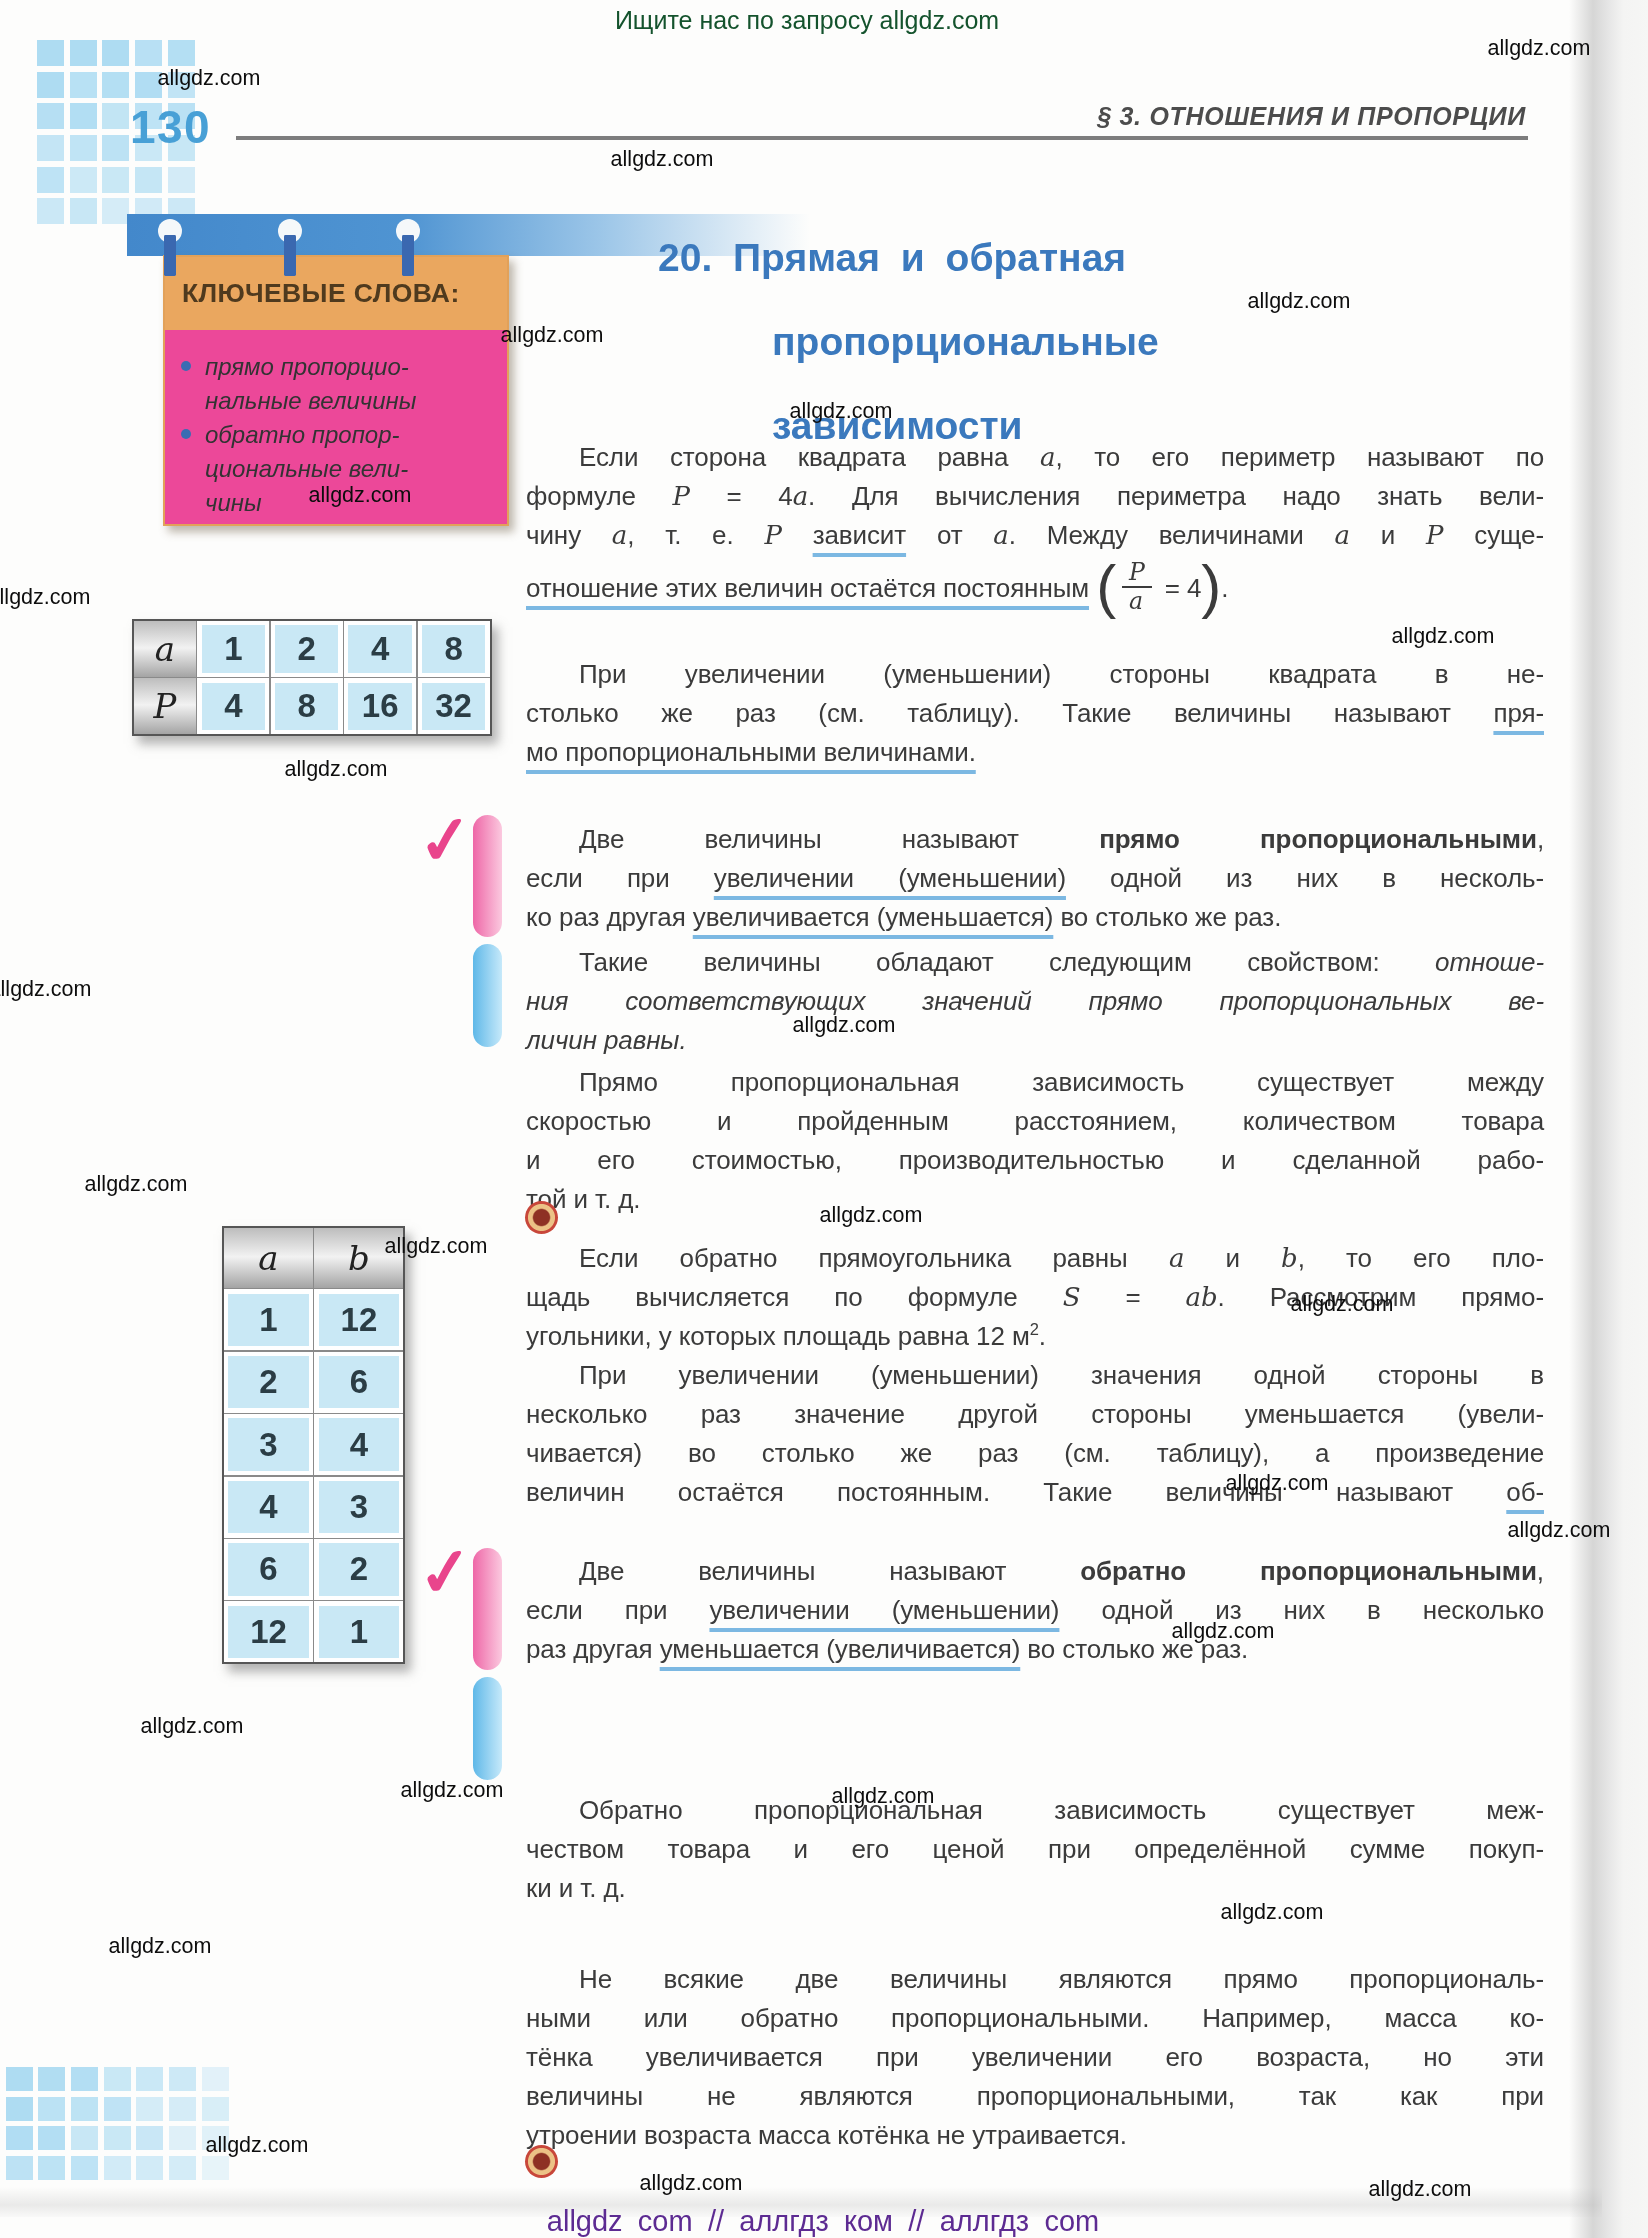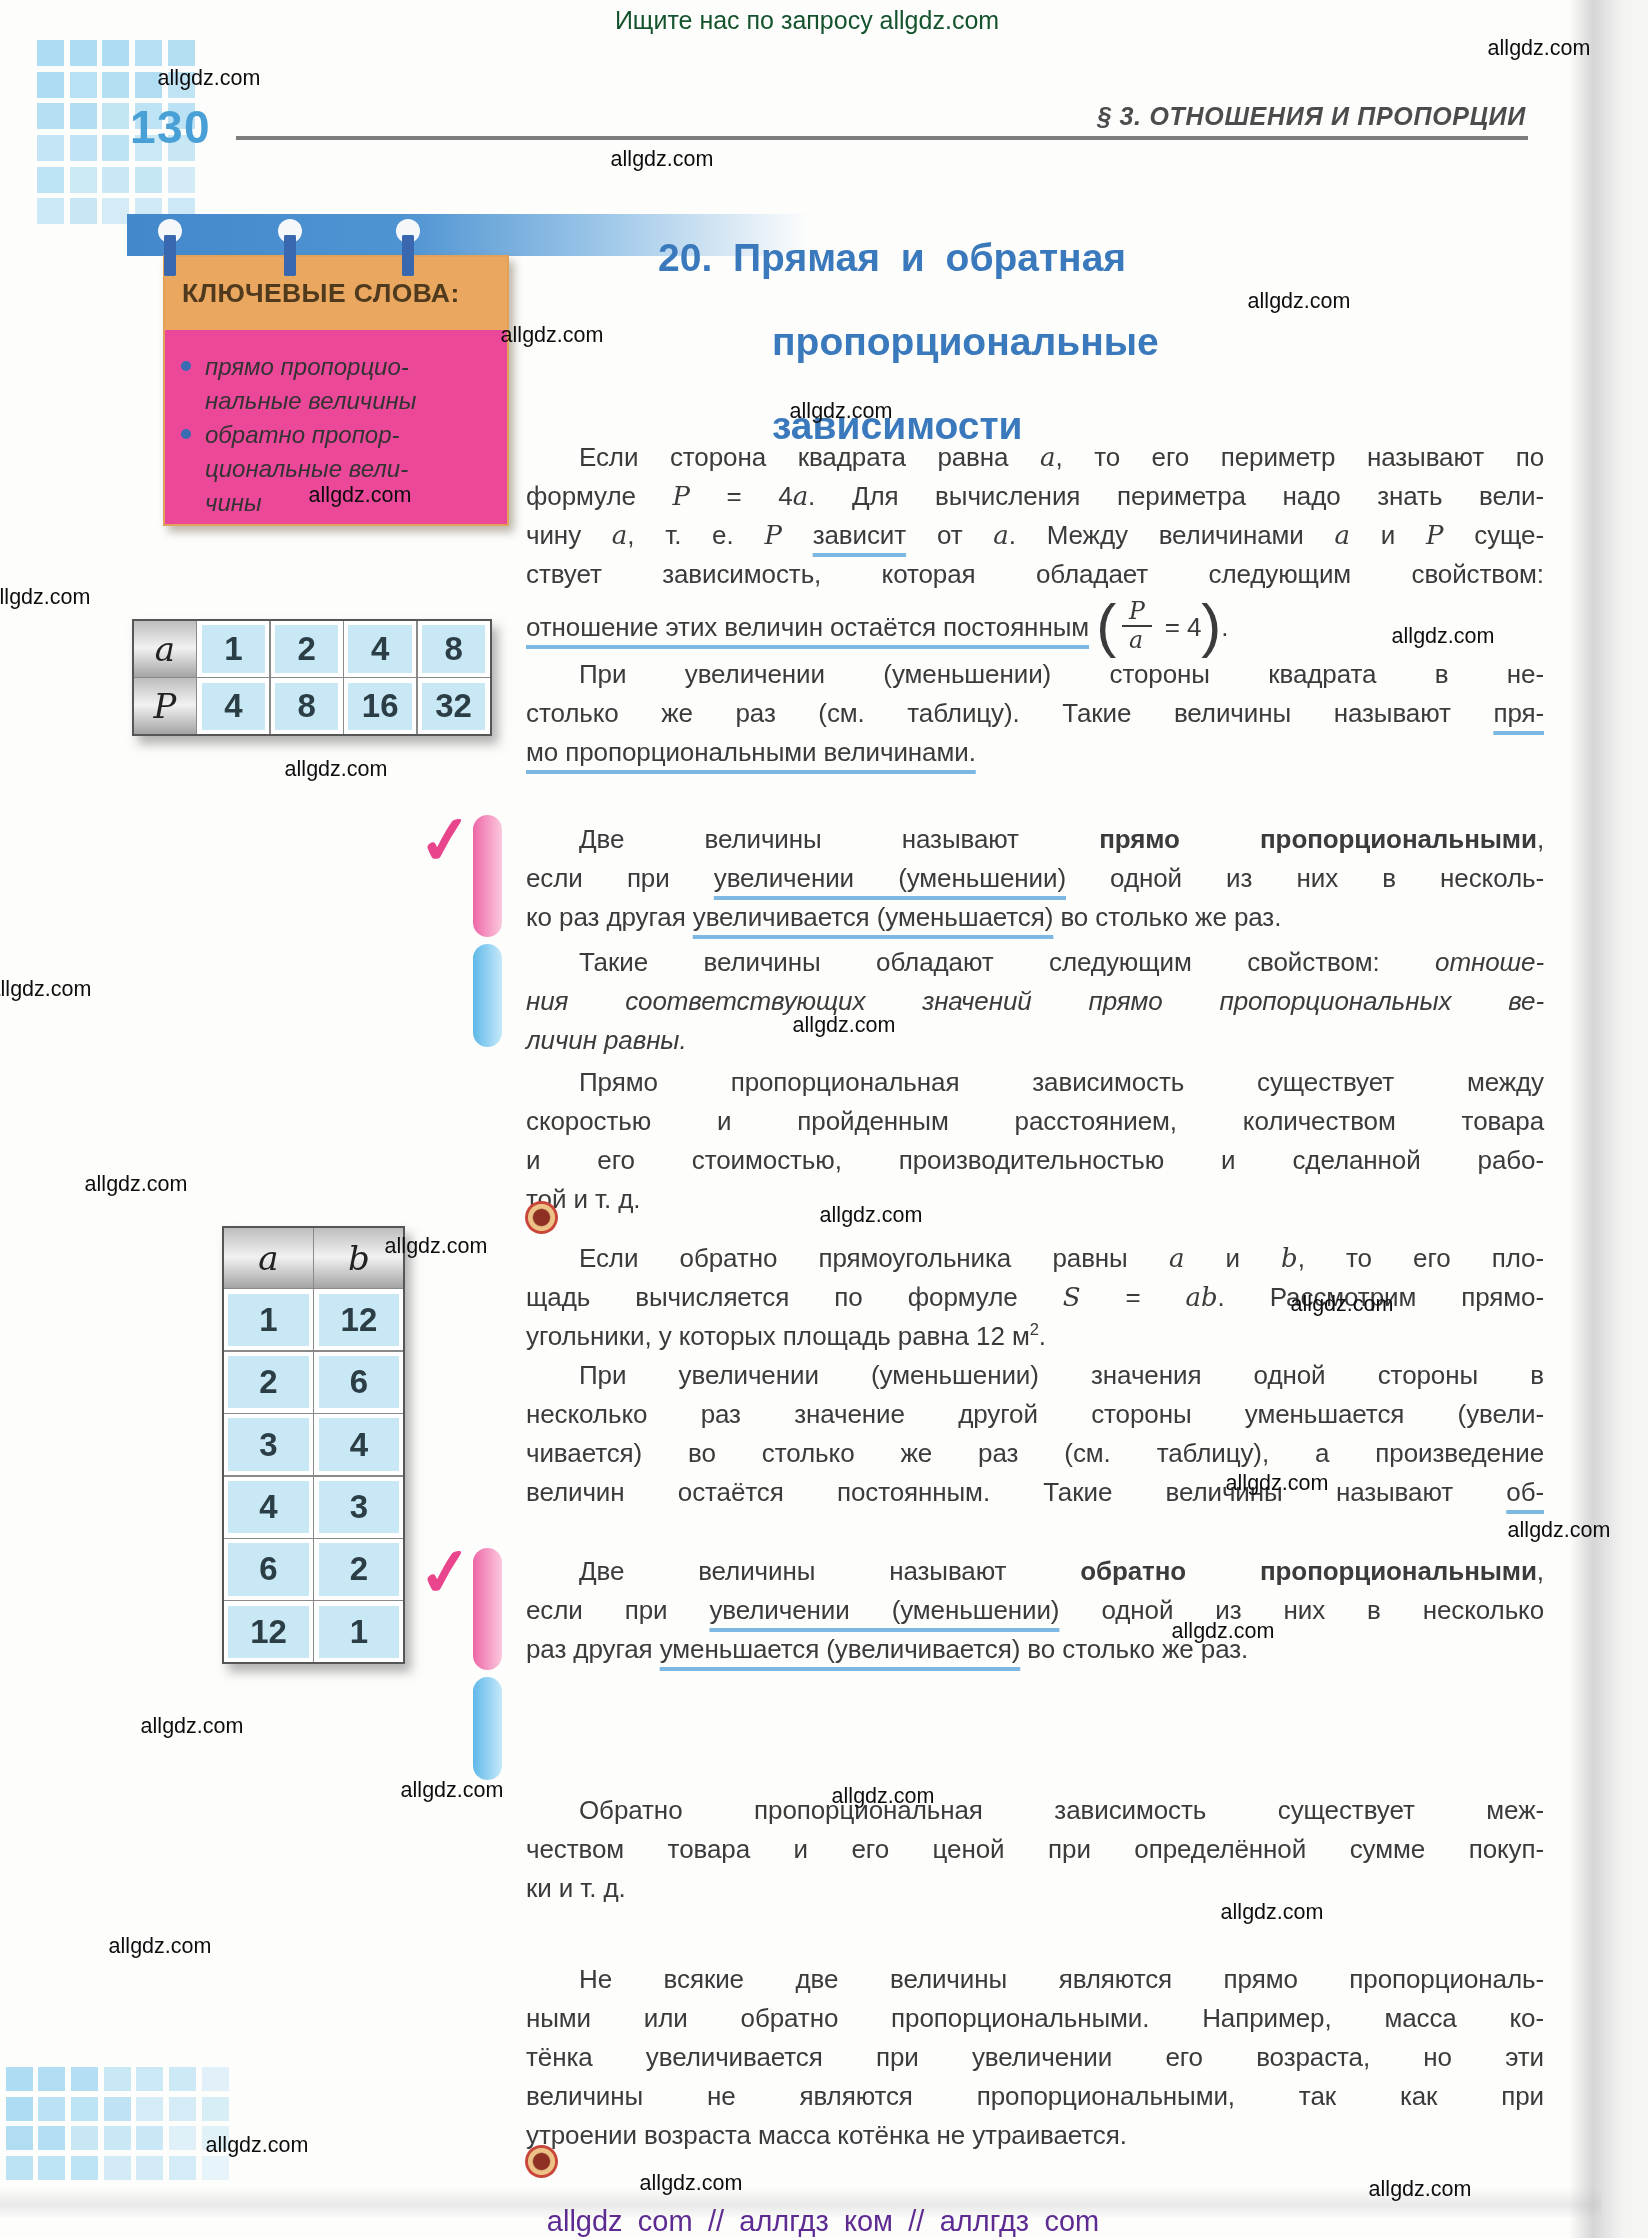--- a/index.html
+++ b/index.html
@@ -179,21 +179,20 @@
   <div class="title">
     <div class="t1">20. Прямая и обратная</div>
     <div class="t2">пропорциональные</div>
     <div class="t3">зависимости</div>
   </div>
 
   <div class="tcol" style="top:438px">
       <div class="tl ind"><span>Если сторона квадрата равна </span><span class="sm">a</span><span>, то его периметр называют по</span></div>
       <div class="tl"><span>формуле </span><span class="sm">P</span><span> = 4</span><span class="sm">a</span><span>. Для вычисления периметра надо знать вели-</span></div>
       <div class="tl"><span>чину </span><span class="sm">a</span><span>, т. е. </span><span class="sm">P</span><span> </span><span class="su">зависит</span><span> от </span><span class="sm">a</span><span>. Между величинами </span><span class="sm">a</span><span> и </span><span class="sm">P</span><span> суще-</span></div>
-      <div class="tl"><span>ствует зависимость, которая обладает следующим свойством:</span></div>
       <div class="tl last tall"><span class="su">отношение этих величин остаётся постоянным</span><span> </span><span class="sbig">(</span><span class="sfrac"><span class="fn">P</span><span class="fd">a</span></span><span> = 4</span><span class="sbig">)</span><span>.</span></div>
     </div>
   <div class="tcol" style="top:655px">
       <div class="tl ind"><span>При увеличении (уменьшении) стороны квадрата в не-</span></div>
       <div class="tl"><span>столько же раз (см. таблицу). Такие величины называют </span><span class="su">пря-</span></div>
       <div class="tl last"><span class="su">мо пропорциональными величинами.</span></div>
     </div>
 
   <div class="check" style="top:807px">✓</div>
   <div class="bar pink" style="top:815px;height:122px;"></div>

